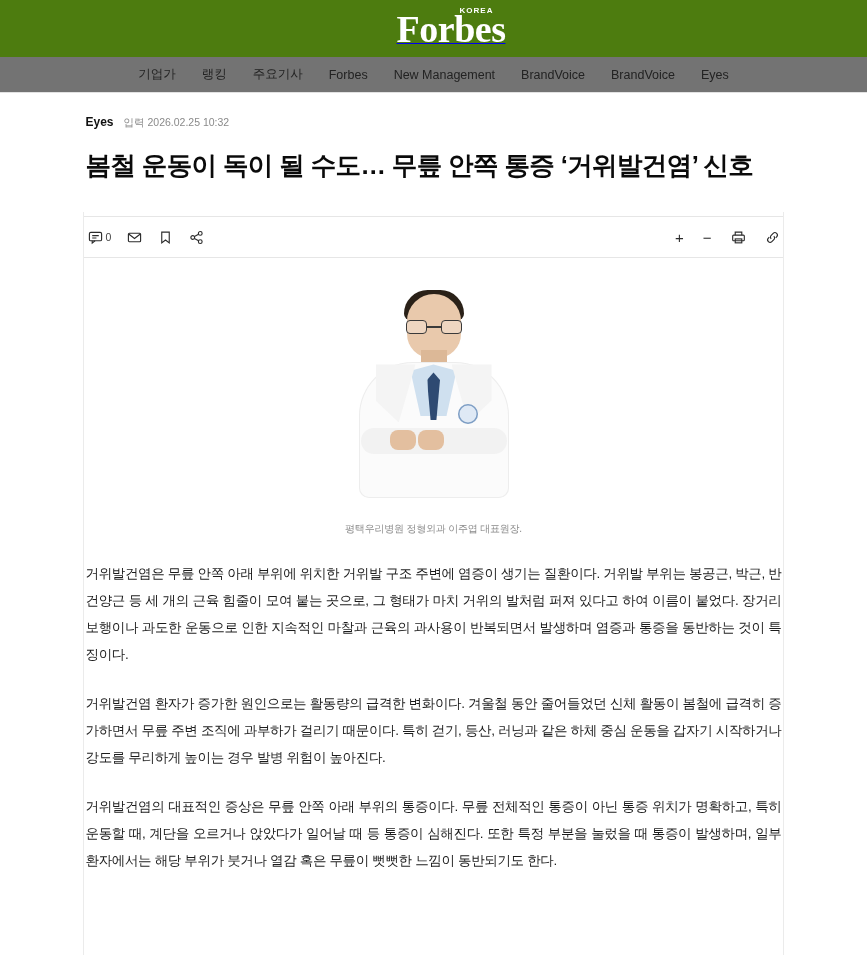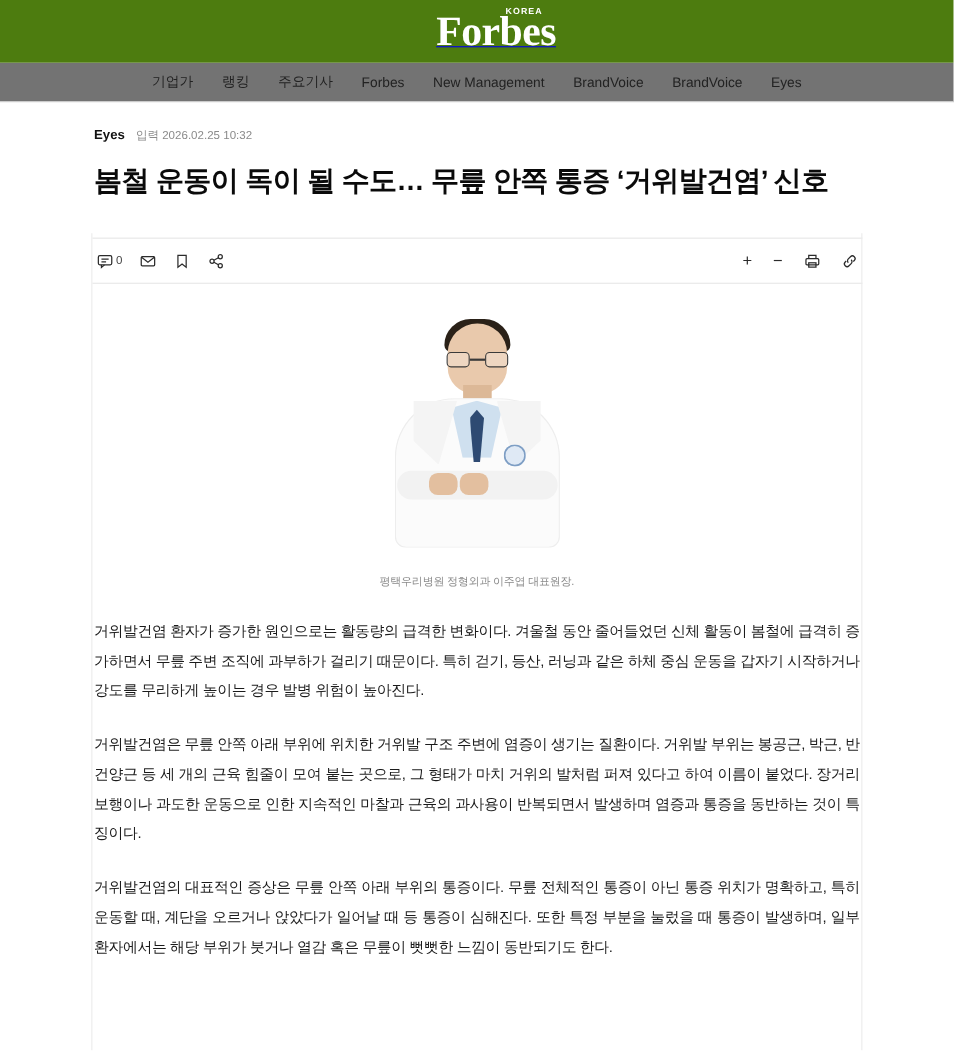--- a/index.html
+++ b/index.html
@@ -461,20 +461,20 @@
         <div class="doc-lapel-r"></div>
         <div class="doc-badge"></div>
         <div class="doc-arms"></div>
         <div class="doc-hand-r"></div>
         <div class="doc-hand-l"></div>
       </div>
       <figcaption class="photo-caption">평택우리병원 정형외과 이주엽 대표원장.</figcaption>
     </figure>
 
     <div class="body-copy">
+      <p>거위발건염은 무릎 안쪽 아래 부위에 위치한 거위발 구조 주변에 염증이 생기는 질환이다. 거위발 부위는 봉공근, 박근, 반건양근 등 세 개의 근육 힘줄이 모여 붙는 곳으로, 그 형태가 마치 거위의 발처럼 퍼져 있다고 하여 이름이 붙었다. 장거리 보행이나 과도한 운동으로 인한 지속적인 마찰과 근육의 과사용이 반복되면서 발생하며 염증과 통증을 동반하는 것이 특징이다.</p>
       <p>거위발건염 환자가 증가한 원인으로는 활동량의 급격한 변화이다. 겨울철 동안 줄어들었던 신체 활동이 봄철에 급격히 증가하면서 무릎 주변 조직에 과부하가 걸리기 때문이다. 특히 걷기, 등산, 러닝과 같은 하체 중심 운동을 갑자기 시작하거나 강도를 무리하게 높이는 경우 발병 위험이 높아진다.</p>
-      <p>거위발건염은 무릎 안쪽 아래 부위에 위치한 거위발 구조 주변에 염증이 생기는 질환이다. 거위발 부위는 봉공근, 박근, 반건양근 등 세 개의 근육 힘줄이 모여 붙는 곳으로, 그 형태가 마치 거위의 발처럼 퍼져 있다고 하여 이름이 붙었다. 장거리 보행이나 과도한 운동으로 인한 지속적인 마찰과 근육의 과사용이 반복되면서 발생하며 염증과 통증을 동반하는 것이 특징이다.</p>
       <p>거위발건염의 대표적인 증상은 무릎 안쪽 아래 부위의 통증이다. 무릎 전체적인 통증이 아닌 통증 위치가 명확하고, 특히 운동할 때, 계단을 오르거나 앉았다가 일어날 때 등 통증이 심해진다. 또한 특정 부분을 눌렀을 때 통증이 발생하며, 일부 환자에서는 해당 부위가 붓거나 열감 혹은 무릎이 뻣뻣한 느낌이 동반되기도 한다.</p>
 
     </div>
 
   </article>
 </main>
 
 </body></html>

